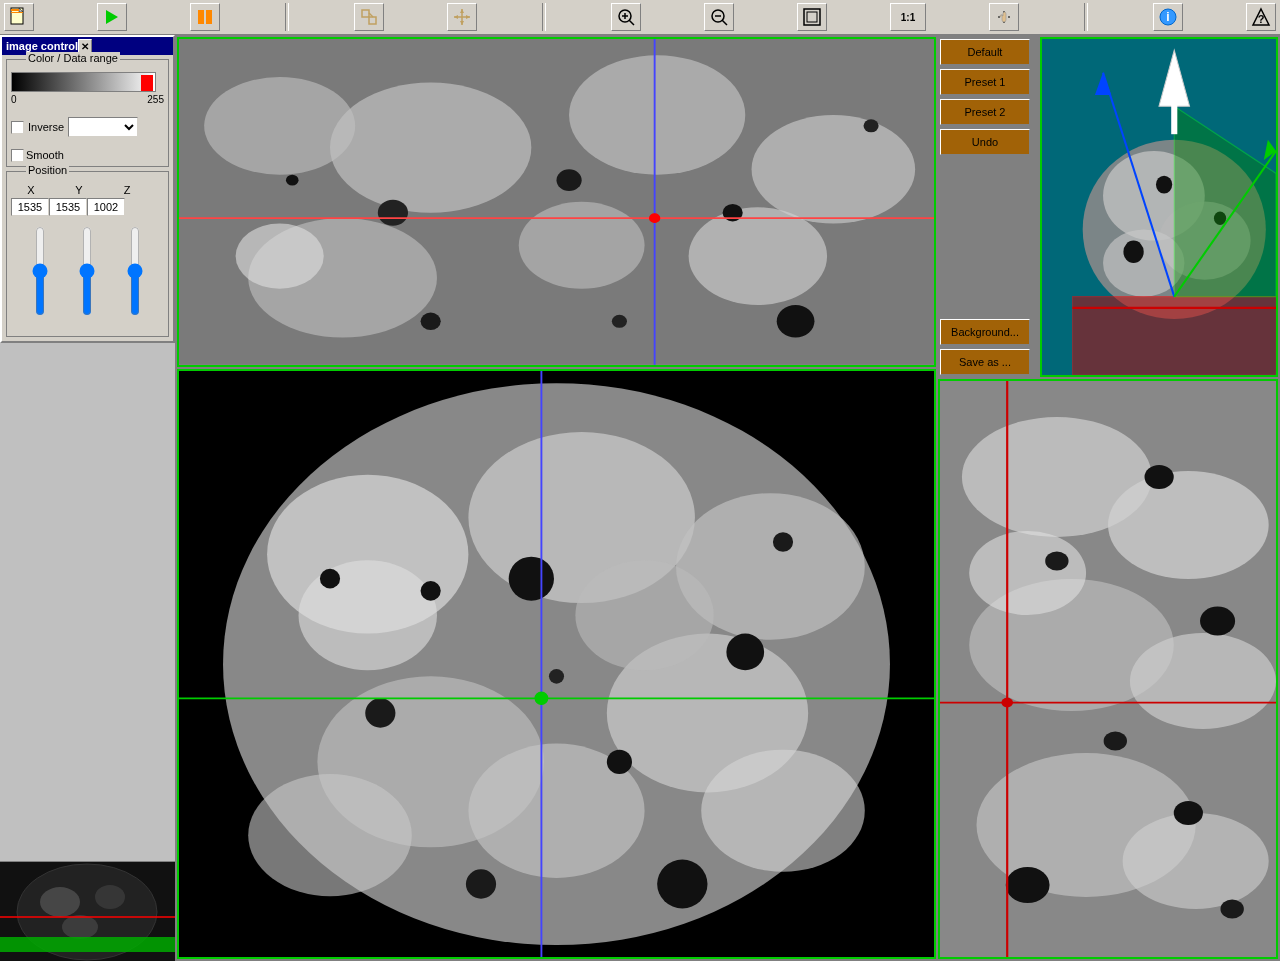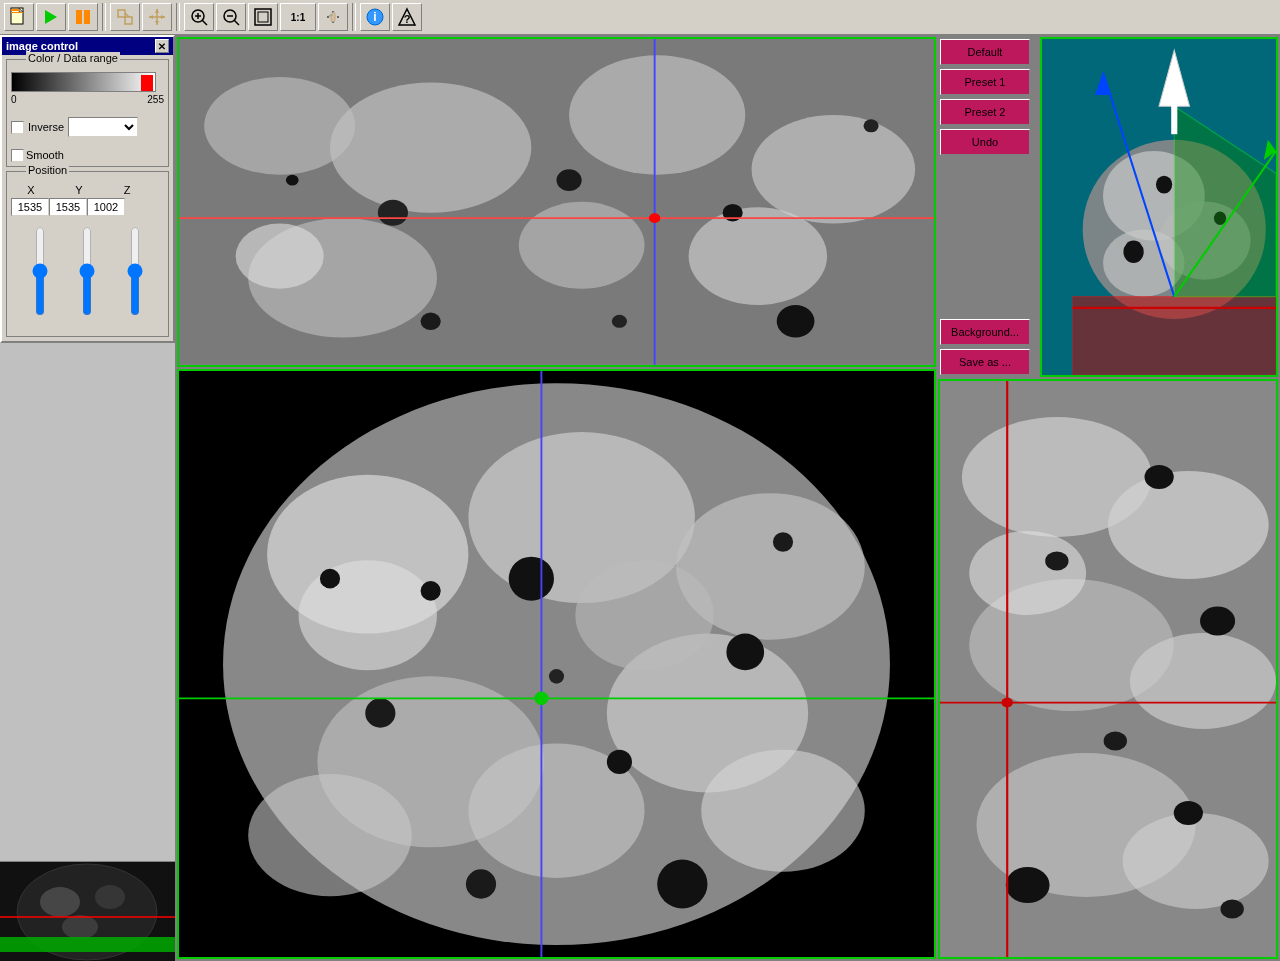--- a/index.html
+++ b/index.html
@@ -17,20 +17,21 @@
     #toolbar {
       position: absolute;
       top: 0; left: 0; right: 0;
       height: 35px;
       background: #d4d0c8;
       border-bottom: 1px solid #808080;
       display: flex;
       align-items: center;
       padding: 2px 4px;
       gap: 2px;
+      justify-content: space-between;
     }
     .toolbar-btn {
       width: 30px;
       height: 28px;
       background: #d4d0c8;
       border: 1px solid #808080;
       border-top-color: #ffffff;
       border-left-color: #ffffff;
       display: flex;
       align-items: center;
@@ -55,21 +56,20 @@
       background: #d4d0c8;
       border: 2px solid #808080;
       border-top-color: #ffffff;
       border-left-color: #ffffff;
     }
     #image-control-titlebar {
       background: #000080;
       color: white;
       padding: 2px 4px;
       display: flex;
-      justify-content: space-between;
       align-items: center;
       font-size: 11px;
       font-weight: bold;
     }
     .panel-close-btn {
       width: 14px;
       height: 14px;
       background: #d4d0c8;
       border: 1px solid;
       border-top-color: #ffffff;
@@ -219,21 +219,21 @@
     }
     .thumb-inner {
       width: 100%;
       height: 100%;
       position: relative;
       overflow: hidden;
     }
     .preset-btn {
       width: 90px;
       height: 26px;
-      background: #be185d;
+      background: #a16207;
       border: 1px solid;
       border-top-color: #ffffff;
       border-left-color: #ffffff;
       border-bottom-color: #808080;
       border-right-color: #808080;
       font-size: 11px;
       cursor: pointer;
       text-align: center;
       display: flex;
       align-items: center;

